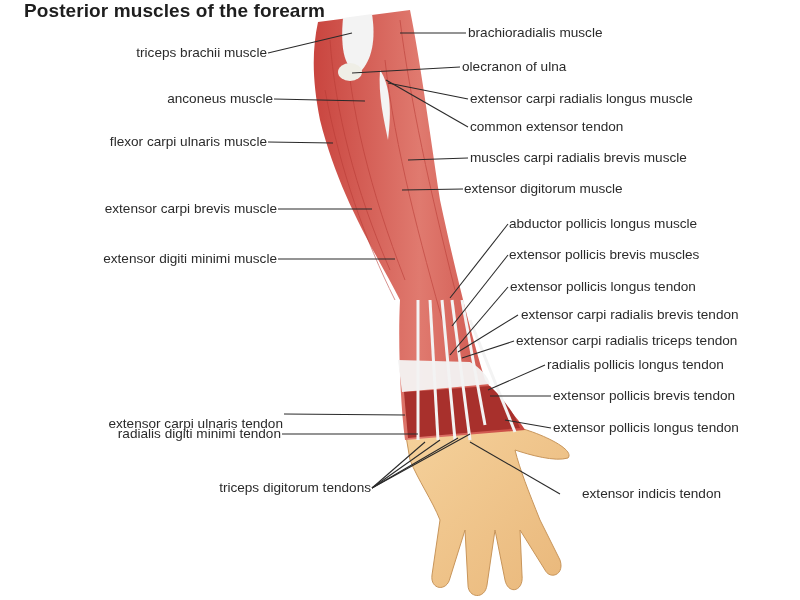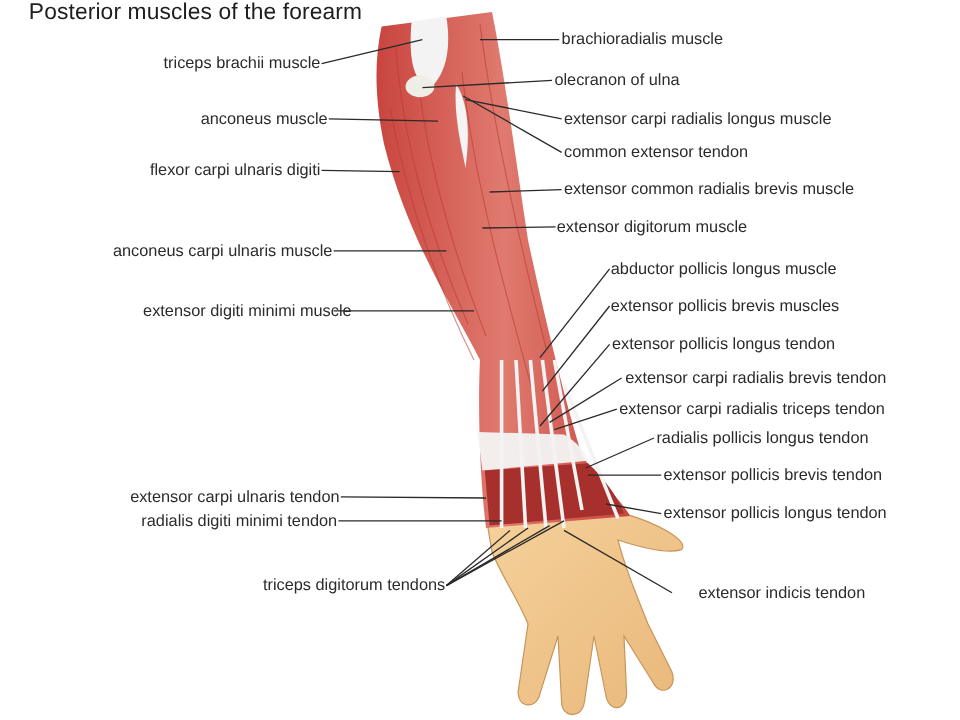--- a/index.html
+++ b/index.html
@@ -1,18 +1,18 @@
 <!DOCTYPE html>
 <html><head>
 <meta charset="utf-8">
 <style>
   html, body { margin:0; padding:0; background:#ffffff; }
   body { width:800px; height:600px; position:relative; overflow:hidden;
          font-family:"Liberation Sans", sans-serif; color:#2a2a2a; }
-  .title { position:absolute; left:24px; top:0px; font-size:19px; font-weight:normal; color:#1e1e1e; letter-spacing:0.1px; }
+  .title { position:absolute; left:24px; top:0px; font-size:19px; font-weight:bold; color:#1e1e1e; letter-spacing:0.1px; }
   .lbl { position:absolute; font-size:13.6px; white-space:nowrap; color:#2b2b2b; line-height:16px; }
   .lbl.r { text-align:right; }
   svg.art { position:absolute; left:0; top:0; }
 </style>
 </head>
 <body>
 
 <svg class="art" width="800" height="600" viewBox="0 0 800 600">
   <defs>
     <linearGradient id="mus" x1="0" x2="1" y1="0" y2="0">
@@ -88,32 +88,32 @@
   </g>
 </svg>
 
 <div class="title">Posterior muscles of the forearm</div>
 
 <div id="left"></div>
 <div id="right"></div>
 
 <div class="lbl r" style="right:533px;top:45px">triceps brachii muscle</div>
 <div class="lbl r" style="right:527px;top:91px">anconeus muscle</div>
-<div class="lbl r" style="right:533px;top:134px">flexor carpi ulnaris digiti</div>
-<div class="lbl r" style="right:523px;top:201px">anconeus carpi ulnaris muscle</div>
-<div class="lbl r" style="right:507px;top:251px">extensor digiti minimi muscle</div>
-<div class="lbl r" style="right:517px;top:406px">extensor carpi ulnaris tendon</div>
+<div class="lbl r" style="right:533px;top:134px">flexor carpi ulnaris muscle</div>
+<div class="lbl r" style="right:523px;top:201px">extensor carpi brevis muscle</div>
+<div class="lbl r" style="right:523px;top:251px">extensor digiti minimi muscle</div>
+<div class="lbl r" style="right:517px;top:416px">extensor carpi ulnaris tendon</div>
 <div class="lbl r" style="right:519px;top:426px">radialis digiti minimi tendon</div>
 <div class="lbl r" style="right:429px;top:480px">triceps digitorum tendons</div>
 
 <div class="lbl" style="left:468px;top:25px">brachioradialis muscle</div>
 <div class="lbl" style="left:462px;top:59px">olecranon of ulna</div>
 <div class="lbl" style="left:470px;top:91px">extensor carpi radialis longus muscle</div>
 <div class="lbl" style="left:470px;top:119px">common extensor tendon</div>
-<div class="lbl" style="left:470px;top:150px">extensor common radialis brevis muscle</div>
+<div class="lbl" style="left:470px;top:150px">muscles carpi radialis brevis muscle</div>
 <div class="lbl" style="left:464px;top:181px">extensor digitorum muscle</div>
 <div class="lbl" style="left:509px;top:216px">abductor pollicis longus muscle</div>
 <div class="lbl" style="left:509px;top:247px">extensor pollicis brevis muscles</div>
 <div class="lbl" style="left:510px;top:279px">extensor pollicis longus tendon</div>
 <div class="lbl" style="left:521px;top:307px">extensor carpi radialis brevis tendon</div>
 <div class="lbl" style="left:516px;top:333px">extensor carpi radialis triceps tendon</div>
 <div class="lbl" style="left:547px;top:357px">radialis pollicis longus tendon</div>
 <div class="lbl" style="left:553px;top:388px">extensor pollicis brevis tendon</div>
 <div class="lbl" style="left:553px;top:420px">extensor pollicis longus tendon</div>
 <div class="lbl" style="left:582px;top:486px">extensor indicis tendon</div>

